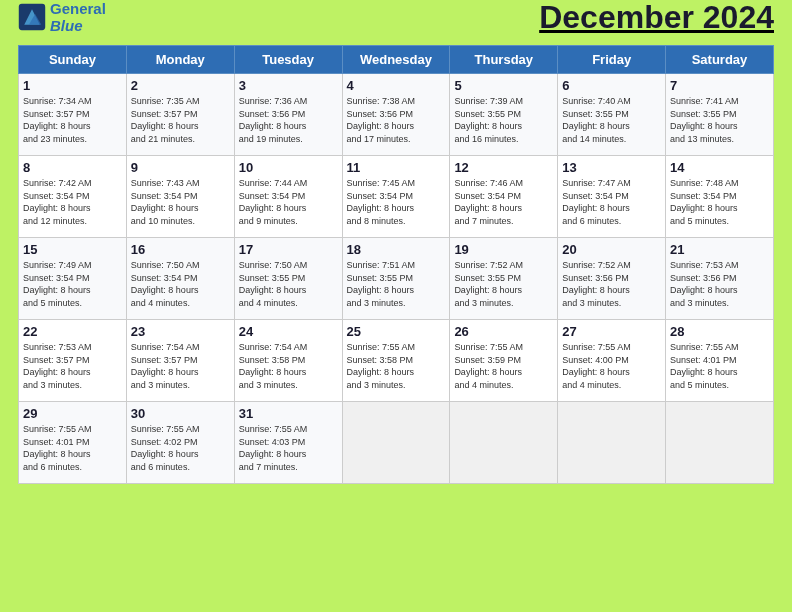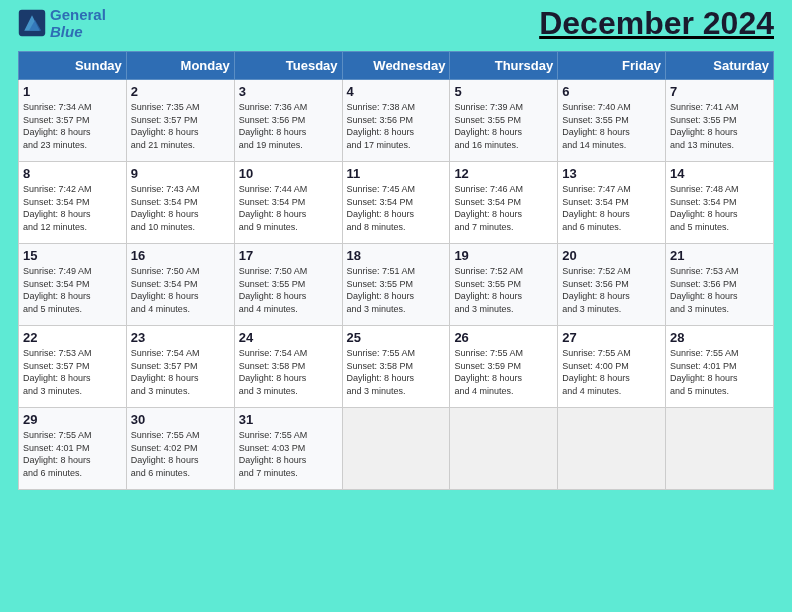--- a/index.html
+++ b/index.html
@@ -6,22 +6,22 @@
     body {
       font-family: Arial, sans-serif;
       background: #fff;
       width: 792px;
       height: 612px;
       overflow: hidden;
     }
     .page {
       width: 792px;
       height: 612px;
-      padding: 6px 18px 10px 18px;
-      background: #5eead4;
+      padding: 0 18px 10px 18px;
+      background: #bef264;
     }
     .header {
       display: flex;
       justify-content: space-between;
       align-items: flex-start;
       margin-bottom: 10px;
     }
     .logo {
       display: flex;
       align-items: center;
@@ -50,21 +50,21 @@
       width: 100%;
       border-collapse: collapse;
       table-layout: fixed;
     }
     .calendar thead tr th {
       background: #2e6db4;
       color: #fff;
       font-size: 13px;
       font-weight: bold;
       padding: 6px 4px;
-      text-align: right;
+      text-align: center;
       border: 1px solid #5b8ec4;
     }
     .calendar tbody tr td {
       vertical-align: top;
       border: 1px solid #ccc;
       padding: 4px 4px 3px 4px;
       font-size: 9.5px;
       color: #333;
       height: 82px;
       background: #fff;

